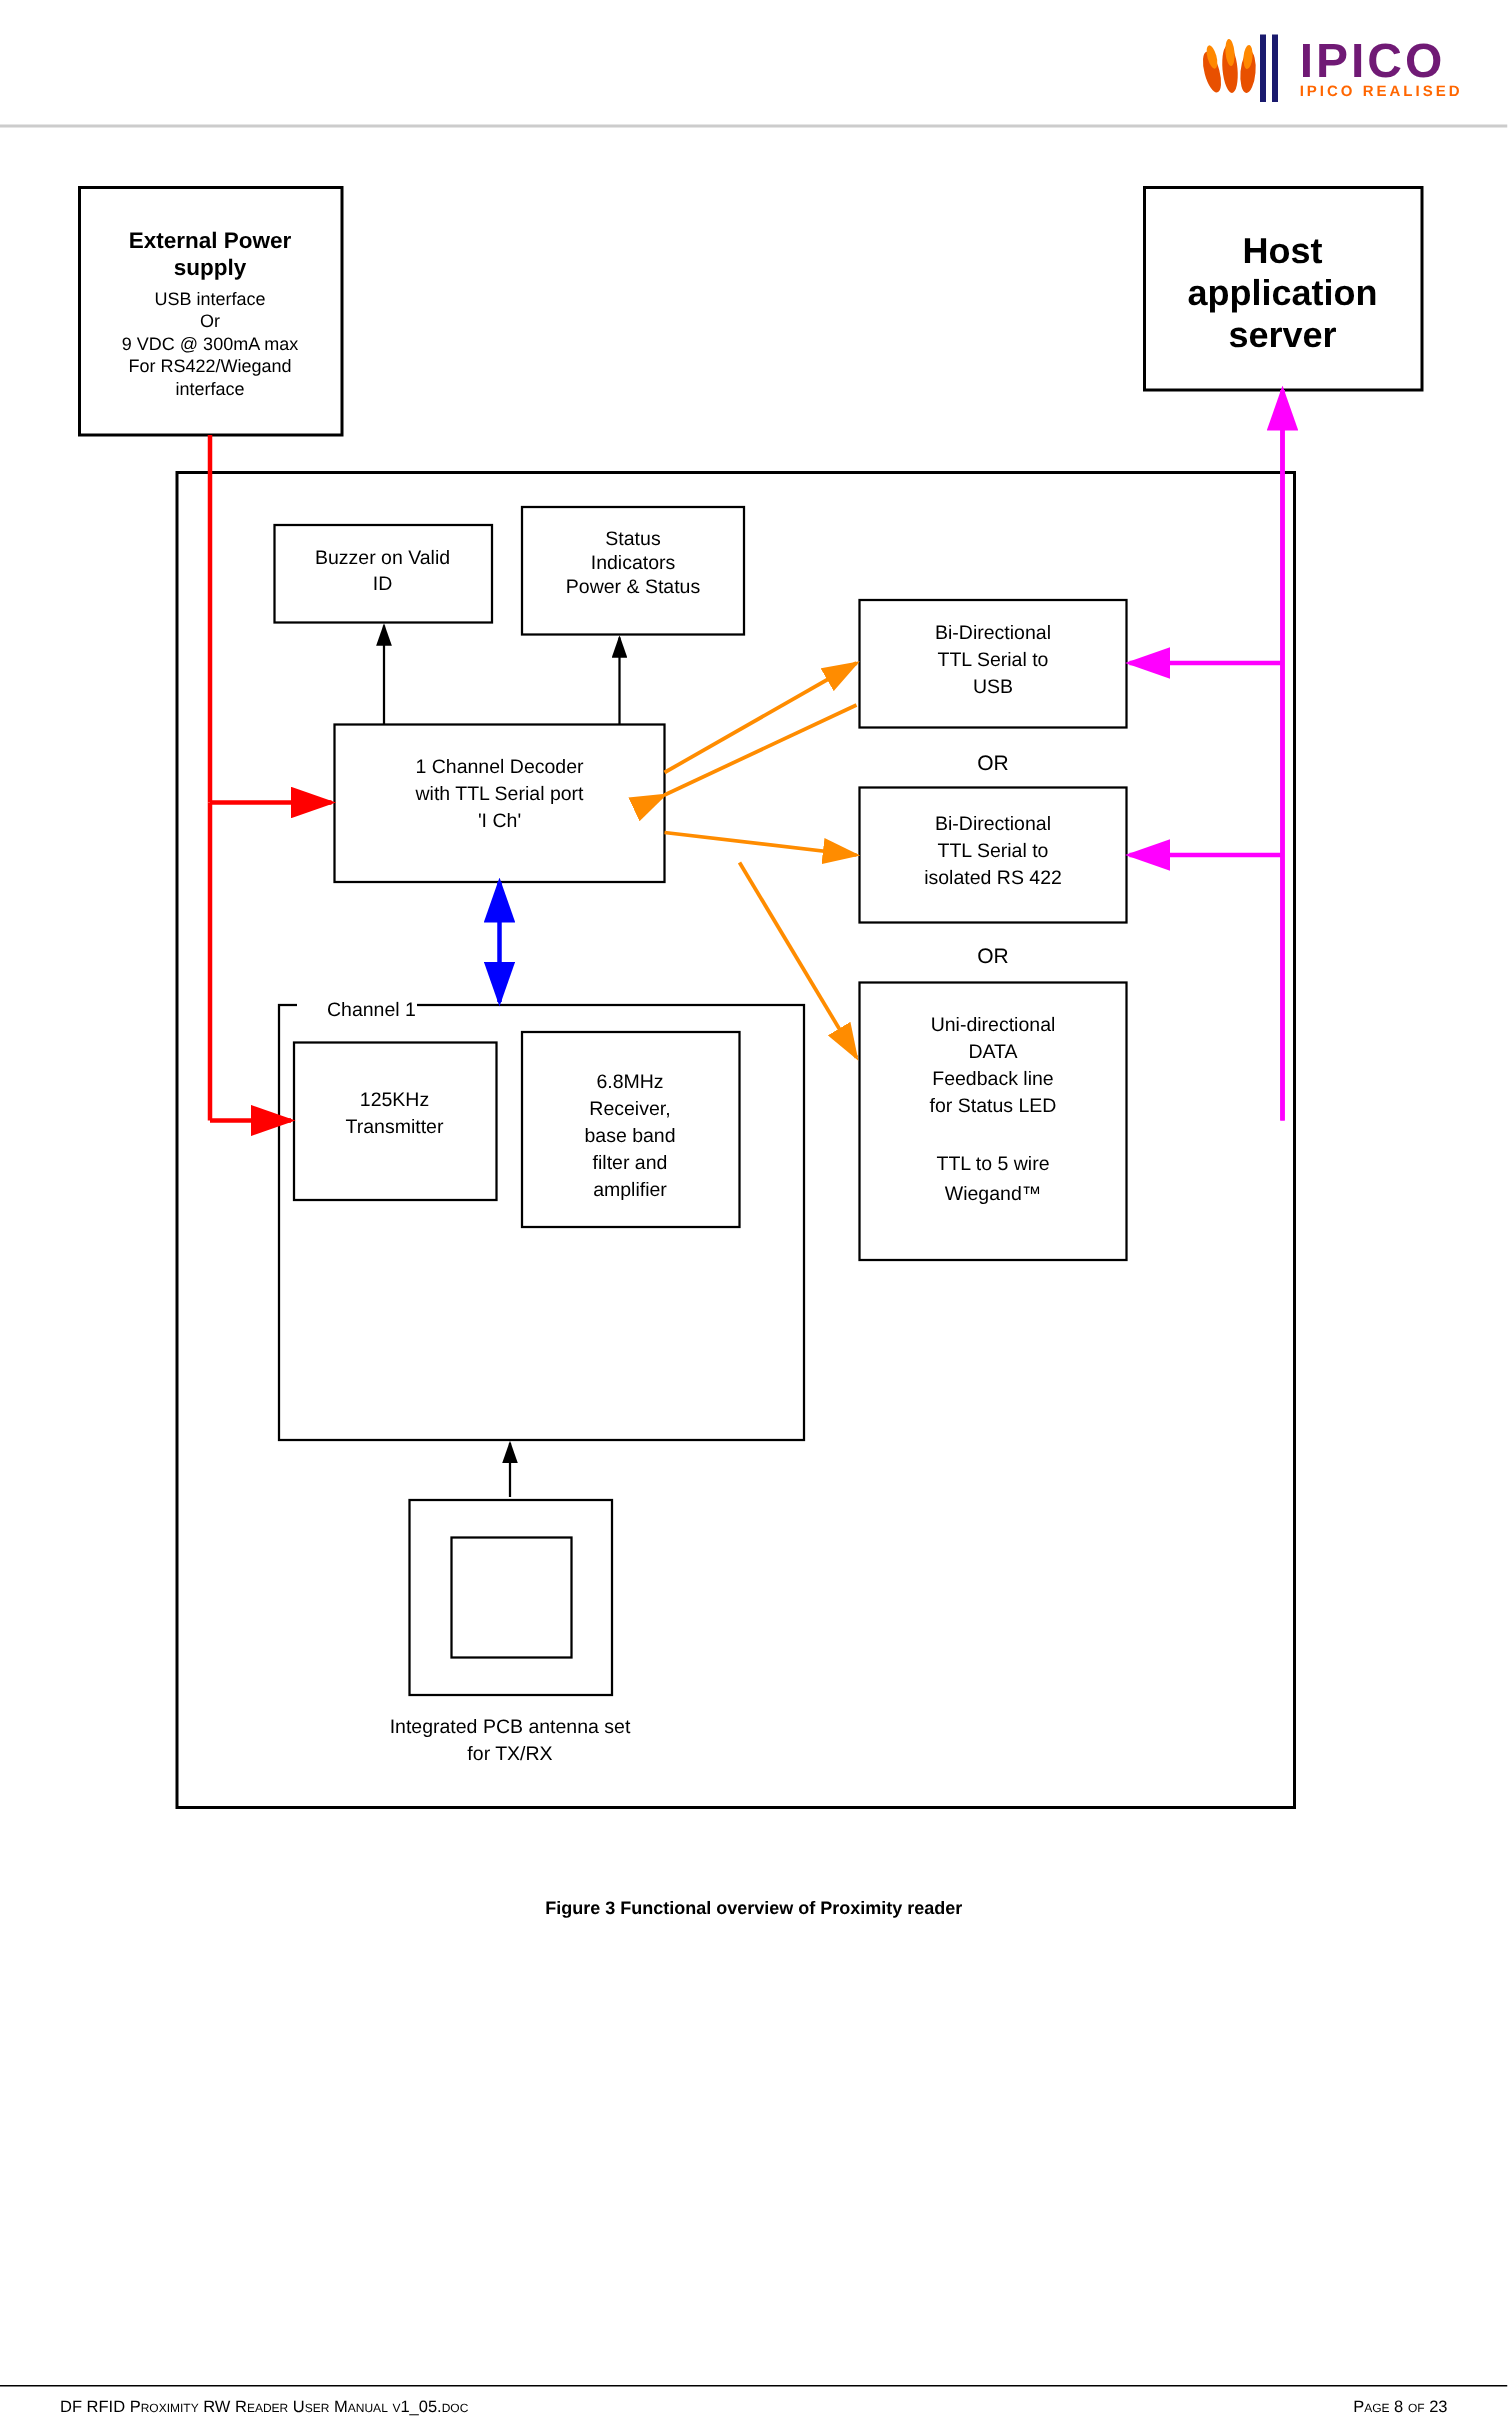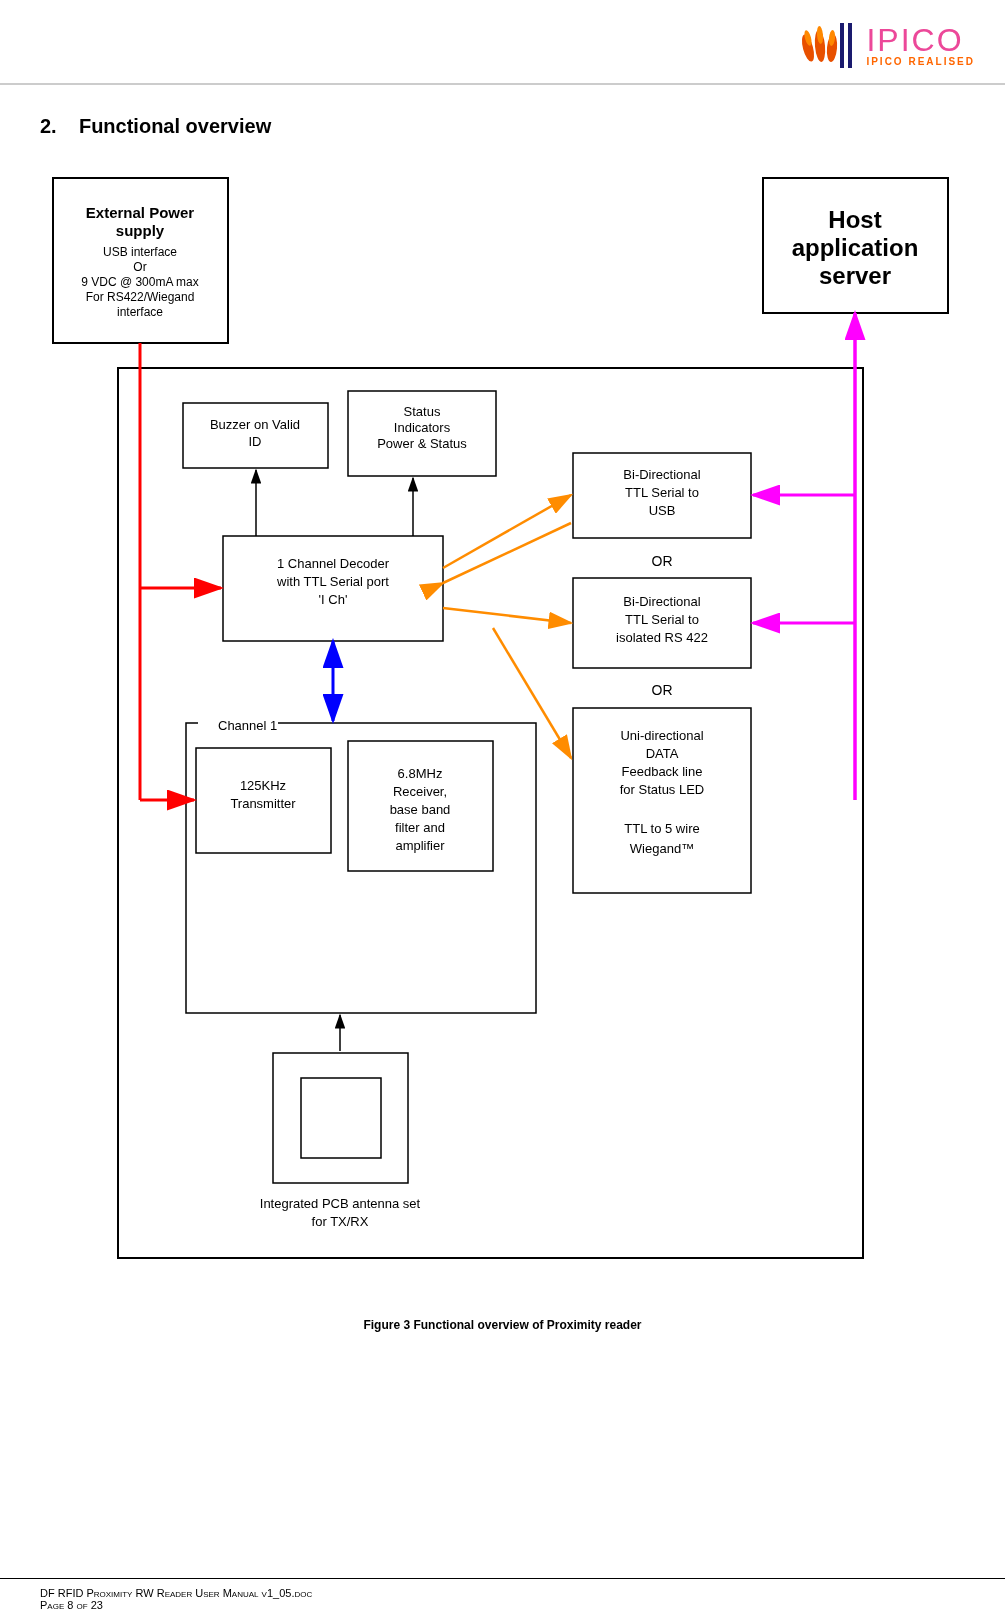--- a/index.html
+++ b/index.html
@@ -26,22 +26,22 @@
     }
 
     .logo-flames {
       display: flex;
       gap: 3px;
       align-items: flex-end;
     }
 
     .logo-text-ipico {
       font-size: 32px;
-      font-weight: 400;
-      color: #ec4899;
+      font-weight: 700;
+      color: #701a75;
       letter-spacing: 2px;
       line-height: 1;
     }
 
     .logo-text-sub {
       font-size: 10px;
       color: #ff6600;
       letter-spacing: 2px;
       font-weight: bold;
       text-align: right;
@@ -71,21 +71,20 @@
       position: absolute;
       bottom: 0;
       left: 0;
       right: 0;
       border-top: 1px solid #000;
       padding: 8px 40px;
       display: flex;
       justify-content: space-between;
       font-size: 11px;
       font-variant: small-caps;
-      flex-direction: column;
     }
 
     svg text {
       font-family: Arial, Helvetica, sans-serif;
     }
   </style>
 </head>
 <body>
 
 <div class="header">
@@ -106,24 +105,20 @@
       </svg>
     </div>
     <div>
       <div class="logo-text-ipico">IPICO</div>
       <div class="logo-text-sub">IPICO REALISED</div>
     </div>
   </div>
 </div>
 
 <div class="main-content">
-  <div class="section-title">
-    <span>2.</span>&nbsp;&nbsp;&nbsp;
-    <span>Functional overview</span>
-  </div>
 
   <div style="position:relative; width:920px; height:1130px; margin: 0 auto;">
 
     <svg width="920" height="1130" viewBox="0 0 920 1130">
 
       <rect x="10" y="10" width="175" height="165" fill="white" stroke="black" stroke-width="2"></rect>
       <text x="97" y="50" text-anchor="middle" font-size="15" font-weight="bold">External Power</text>
       <text x="97" y="68" text-anchor="middle" font-size="15" font-weight="bold">supply</text>
       <text x="97" y="88" text-anchor="middle" font-size="12">USB interface</text>
       <text x="97" y="103" text-anchor="middle" font-size="12">Or</text>

